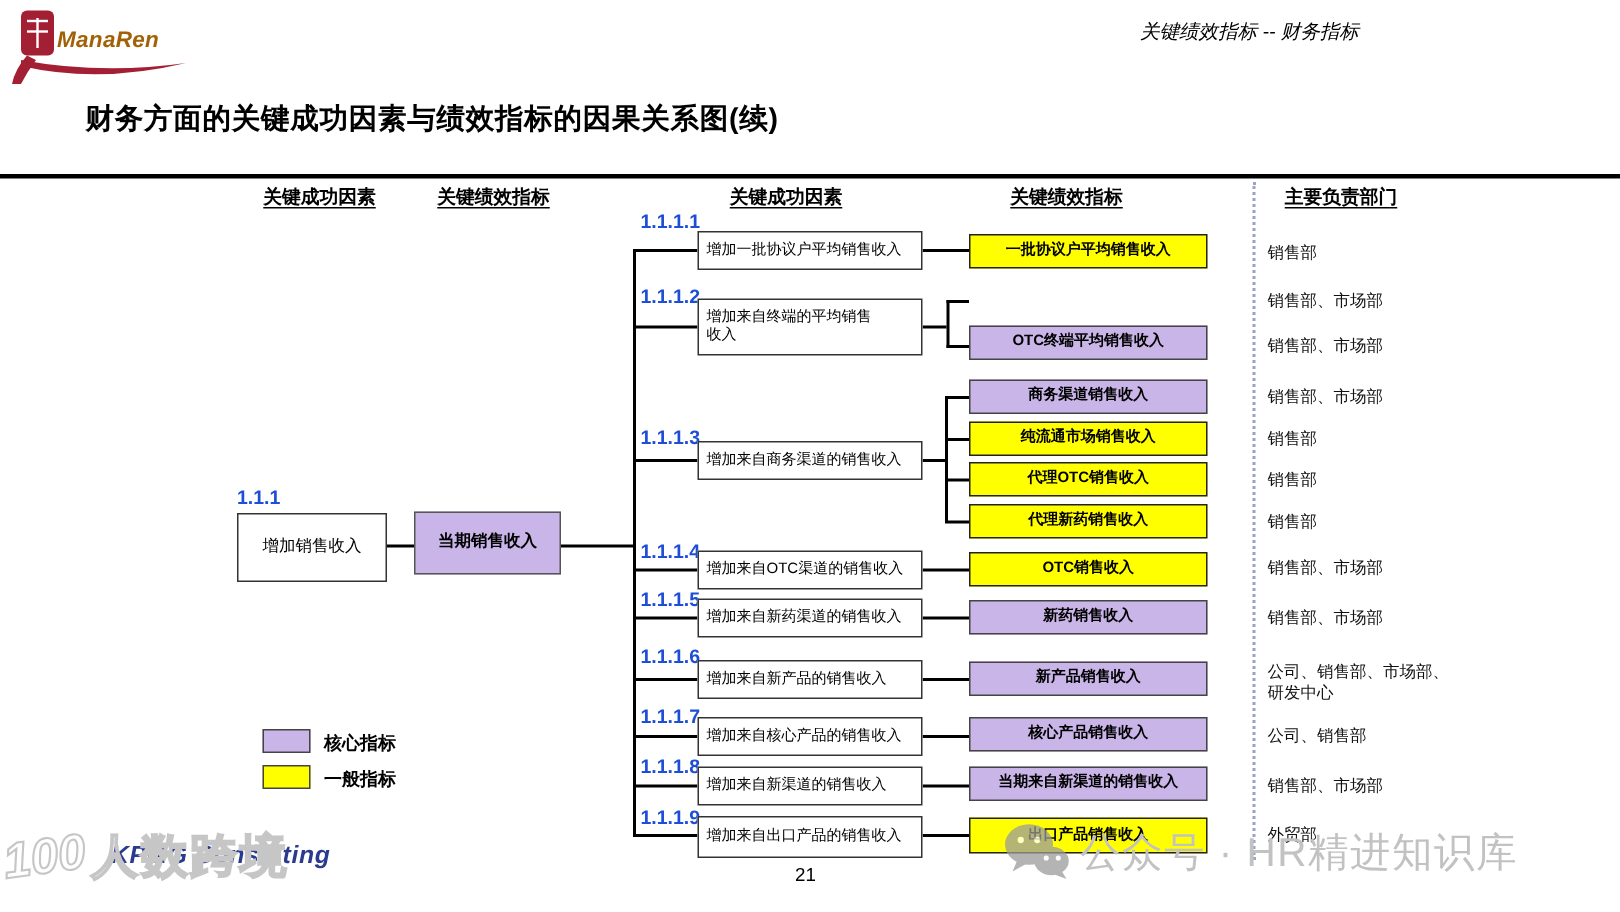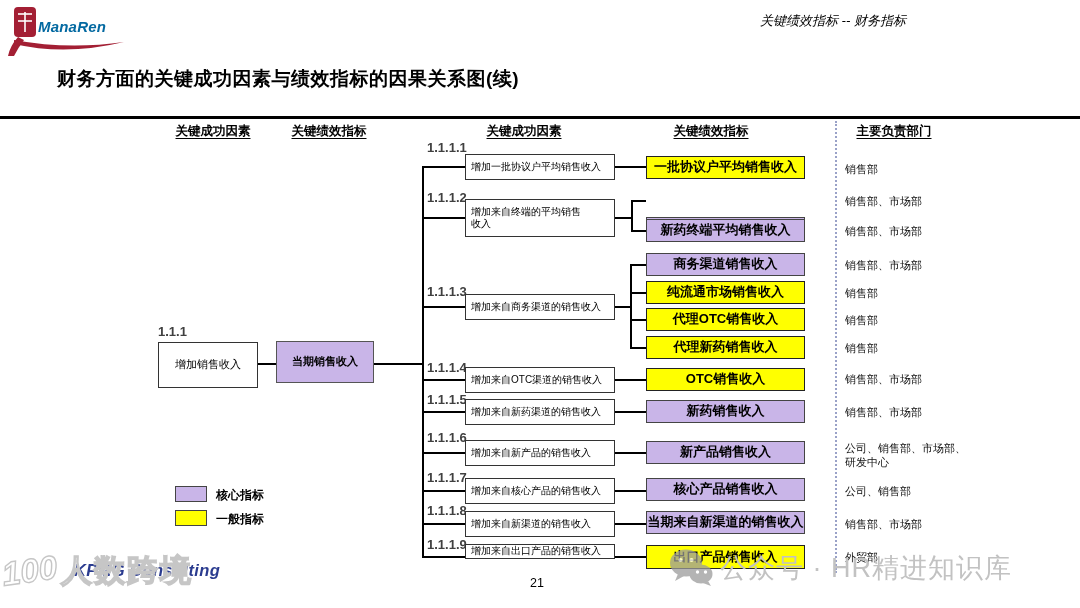--- a/index.html
+++ b/index.html
@@ -1,39 +1,39 @@
 <!DOCTYPE html>
 <html><head>
 <meta charset="utf-8">
 <style>
   html,body{margin:0;padding:0;}
   body{font-family:"Liberation Sans","DejaVu Sans",sans-serif;background:#fff;}
   #stage{position:relative;width:1080px;height:608px;background:#fff;overflow:hidden;}
 
   
   .logo-wrap{position:absolute;left:6px;top:4px;width:250px;height:52px;}
-  .logo-text{position:absolute;left:32px;top:14px;font-size:15px;font-weight:bold;font-style:italic;color:#0369a1;letter-spacing:.2px;}
+  .logo-text{position:absolute;left:32px;top:14px;font-size:15px;font-weight:bold;font-style:italic;color:#a16207;letter-spacing:.2px;}
   .topic{position:absolute;left:760px;top:12px;width:300px;font-size:13px;font-weight:normal;font-style:italic;color:#000;}
   .title{position:absolute;left:57px;top:66px;font-size:19px;font-weight:bold;color:#000;letter-spacing:.5px;}
   .rule{position:absolute;left:0;top:116px;width:1080px;height:3px;background:#000;}
 
   
   .colhead{position:absolute;top:123px;width:110px;text-align:center;font-size:12.5px;font-weight:bold;color:#000;text-decoration:underline;text-underline-offset:3px;}
 
   .dotline{position:absolute;left:835px;top:121px;height:452px;width:0;border-left:2px dotted #9aa2c8;}
 
   
   .box{position:absolute;box-sizing:border-box;border:1.5px solid #333;background:#fff;display:flex;align-items:center;font-size:10px;color:#000;line-height:1.25;}
   .box.center{justify-content:center;text-align:center;}
   .csf{left:465px;width:150px;padding:1px 5px;}
-  .kpi{left:646px;width:159px;height:23px;justify-content:center;text-align:center;font-weight:bold;font-size:13px;border:1.2px solid #444;}
+  .kpi{left:646px;width:159px;height:23px;justify-content:center;text-align:center;font-weight:bold;font-size:10px;border:1.2px solid #444;}
   .kpi.core{background:#C9B5E8;}
   .kpi.general{background:#FFFF00;border-color:#222;}
   .purplebox{background:#C9B5E8;border:1.2px solid #555;}
-  .rownum{position:absolute;left:427px;font-size:13px;font-weight:600;color:#404040;font-family:"Liberation Sans",sans-serif;}
+  .rownum{position:absolute;left:427px;font-size:13px;font-weight:600;color:#1d4ed8;font-family:"Liberation Sans",sans-serif;}
   .dept{position:absolute;left:845px;width:150px;font-size:11px;font-weight:500;color:#111;line-height:14px;}
 
   .ln{position:absolute;background:#000;}
   .h{height:1.5px;} .v{width:1.5px;}
 
   
   .sw{position:absolute;left:175px;width:32px;height:16px;box-sizing:border-box;border:1.2px solid #444;}
   .sw-label{position:absolute;left:216px;font-size:12px;font-weight:bold;color:#000;}
 
   
@@ -125,25 +125,24 @@
   <div class="box csf" style="top:154px;height:26px;">增加一批协议户平均销售收入</div>
   <div class="box csf" style="top:199px;height:38px;">
       <span style="max-width:116px;">增加来自终端的平均销售收入</span>
     </div>
   <div class="box csf" style="top:294px;height:26px;">增加来自商务渠道的销售收入</div>
   <div class="box csf" style="top:367px;height:26px;">增加来自OTC渠道的销售收入</div>
   <div class="box csf" style="top:399px;height:26px;">增加来自新药渠道的销售收入</div>
   <div class="box csf" style="top:440px;height:26px;">增加来自新产品的销售收入</div>
   <div class="box csf" style="top:478px;height:26px;">增加来自核心产品的销售收入</div>
   <div class="box csf" style="top:511px;height:26px;font-family:Liberation Serif, serif;">增加来自新渠道的销售收入</div>
-  <div class="box csf" style="top:544px;height:15px;">增加来自出口产品的销售收入</div>
+  <div class="box csf" style="top:544px;height:28px;">增加来自出口产品的销售收入</div>
 
   <div class="box kpi general" style="top:156px;">一批协议户平均销售收入</div>
   <div class="box kpi core" style="top:197px;margin-top:20px;">OTC终端平均销售收入</div>
-  <div class="box kpi core" style="top:219px;">新药终端平均销售收入</div>
   <div class="box kpi core" style="top:253px;">商务渠道销售收入</div>
   <div class="box kpi general" style="top:281px;">纯流通市场销售收入</div>
   <div class="box kpi general" style="top:308px;">代理OTC销售收入</div>
   <div class="box kpi general" style="top:336px;">代理新药销售收入</div>
   <div class="box kpi general" style="top:368px;">OTC销售收入</div>
   <div class="box kpi core" style="top:400px;">新药销售收入</div>
   <div class="box kpi core" style="top:441px;">新产品销售收入</div>
   <div class="box kpi core" style="top:478px;">核心产品销售收入</div>
   <div class="box kpi core" style="top:511px;">当期来自新渠道的销售收入</div>
   <div class="box kpi general" style="top:545px;height:24px;">出口产品销售收入</div>

